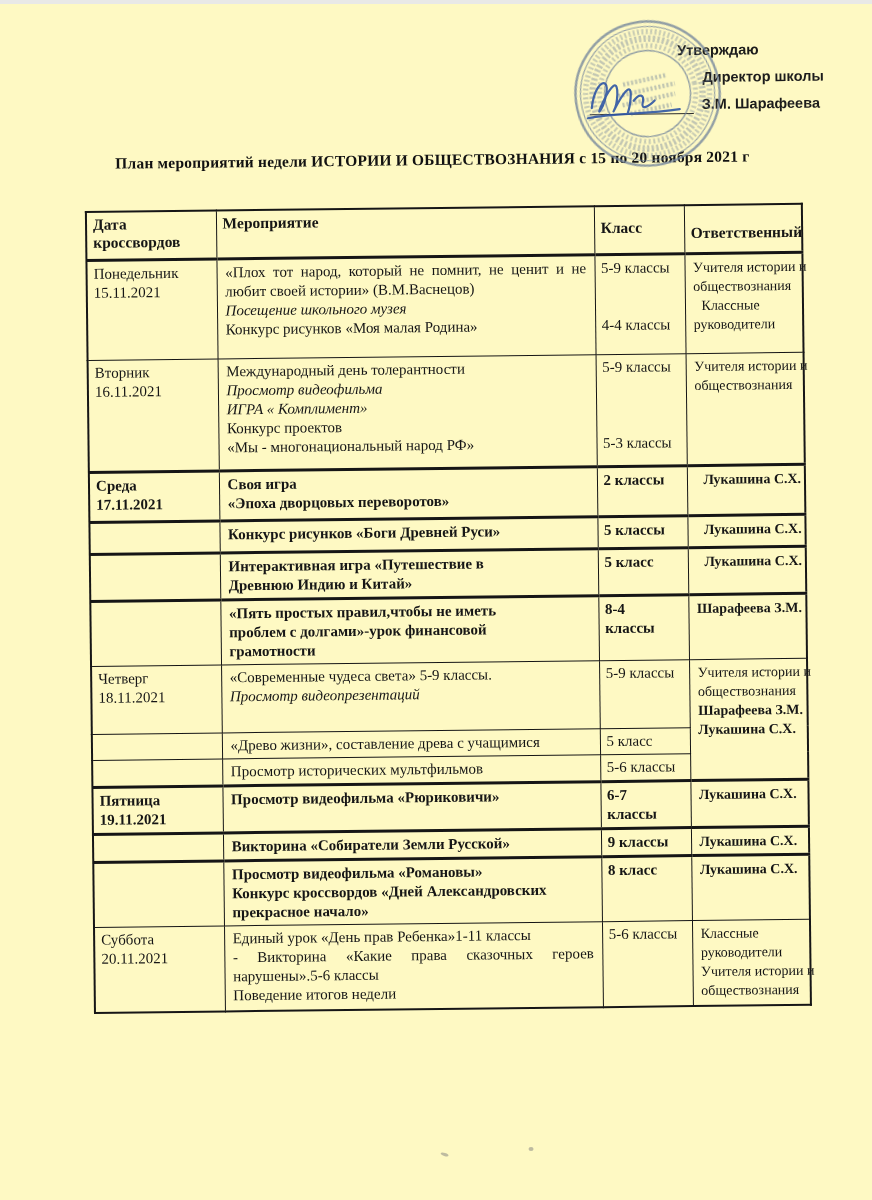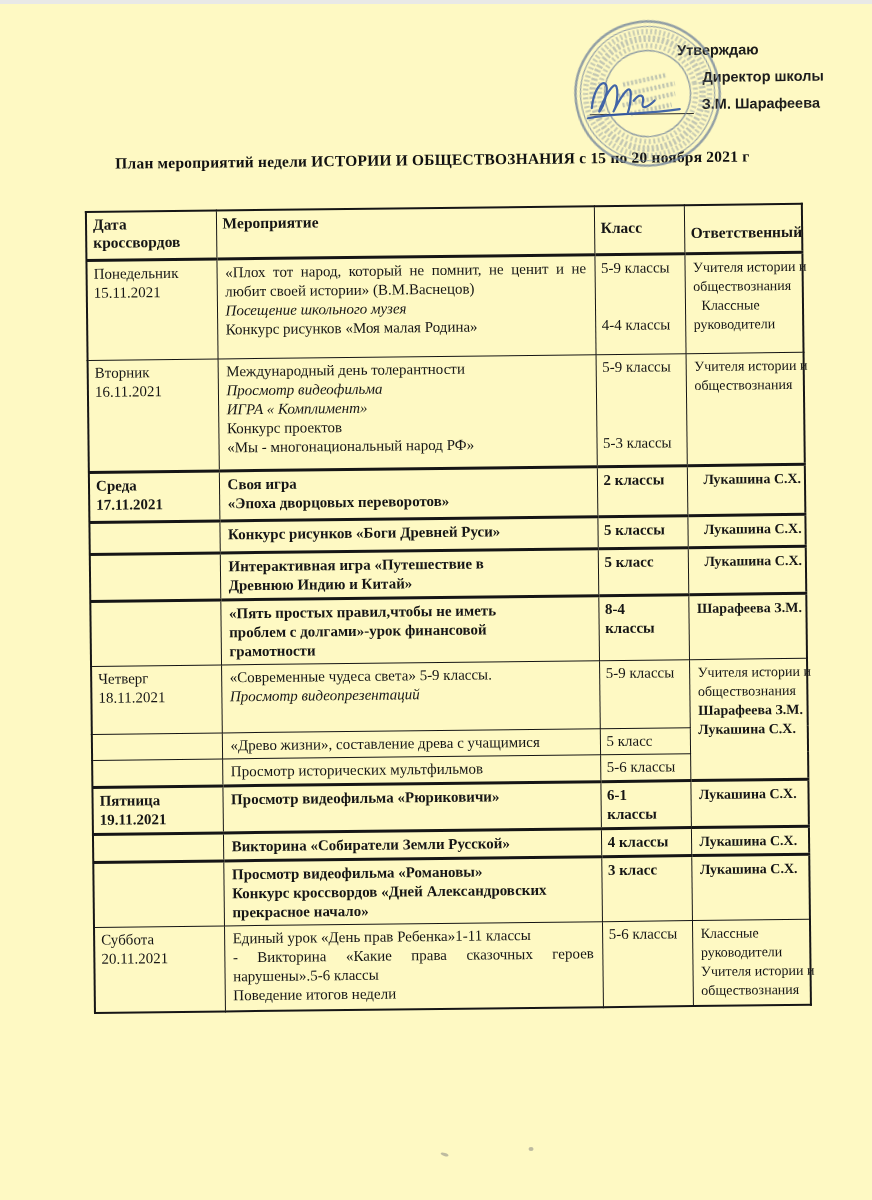--- a/index.html
+++ b/index.html
@@ -274,48 +274,48 @@
             </tr>
             <tr>
               <td class="col-date">
                 <div class="ln b">Пятница</div>
                 <div class="ln b">19.11.2021</div>
               </td>
               <td class="col-event">
                 <div class="ln b">Просмотр видеофильма «Рюриковичи»</div>
               </td>
               <td class="col-class">
-                <div class="ln b">6-1</div>
+                <div class="ln b">6-7</div>
                 <div class="ln b">классы</div>
               </td>
               <td class="col-resp">
                 <div class="ln b">Лукашина С.Х.</div>
               </td>
             </tr>
             <tr>
               <td class="col-date"></td>
               <td class="col-event">
                 <div class="ln b">Викторина  «Собиратели Земли Русской»</div>
               </td>
               <td class="col-class">
-                <div class="ln b">4 классы</div>
+                <div class="ln b">9 классы</div>
               </td>
               <td class="col-resp">
                 <div class="ln b">Лукашина С.Х.</div>
               </td>
             </tr>
             <tr>
               <td class="col-date"></td>
               <td class="col-event">
                 <div class="ln b">Просмотр видеофильма «Романовы»</div>
                 <div class="ln b">Конкурс кроссвордов «Дней Александровских</div>
                 <div class="ln b">прекрасное начало»</div>
               </td>
               <td class="col-class">
-                <div class="ln b">3 класс</div>
+                <div class="ln b">8 класс</div>
               </td>
               <td class="col-resp">
                 <div class="ln b">Лукашина С.Х.</div>
               </td>
             </tr>
             <tr>
               <td class="col-date">
                 <div class="ln">Суббота</div>
                 <div class="ln">20.11.2021</div>
               </td>

